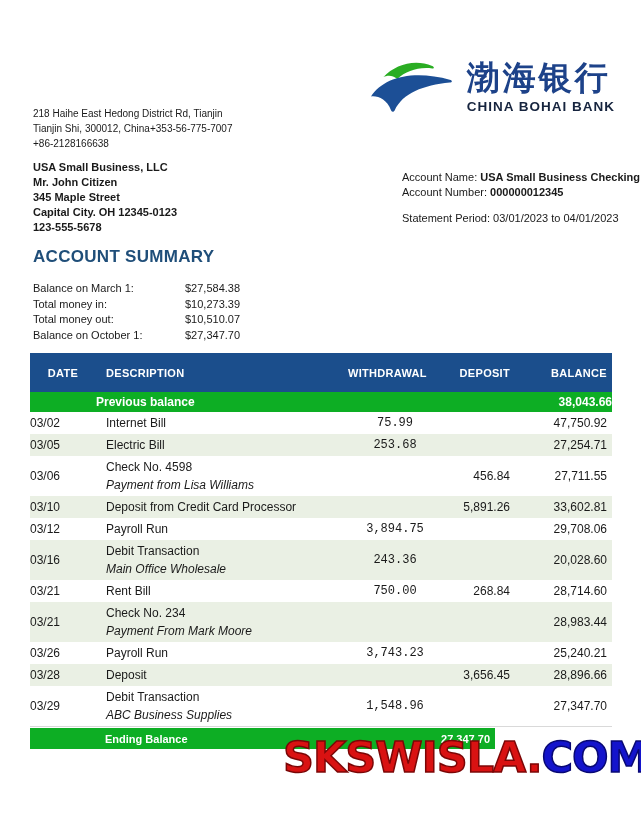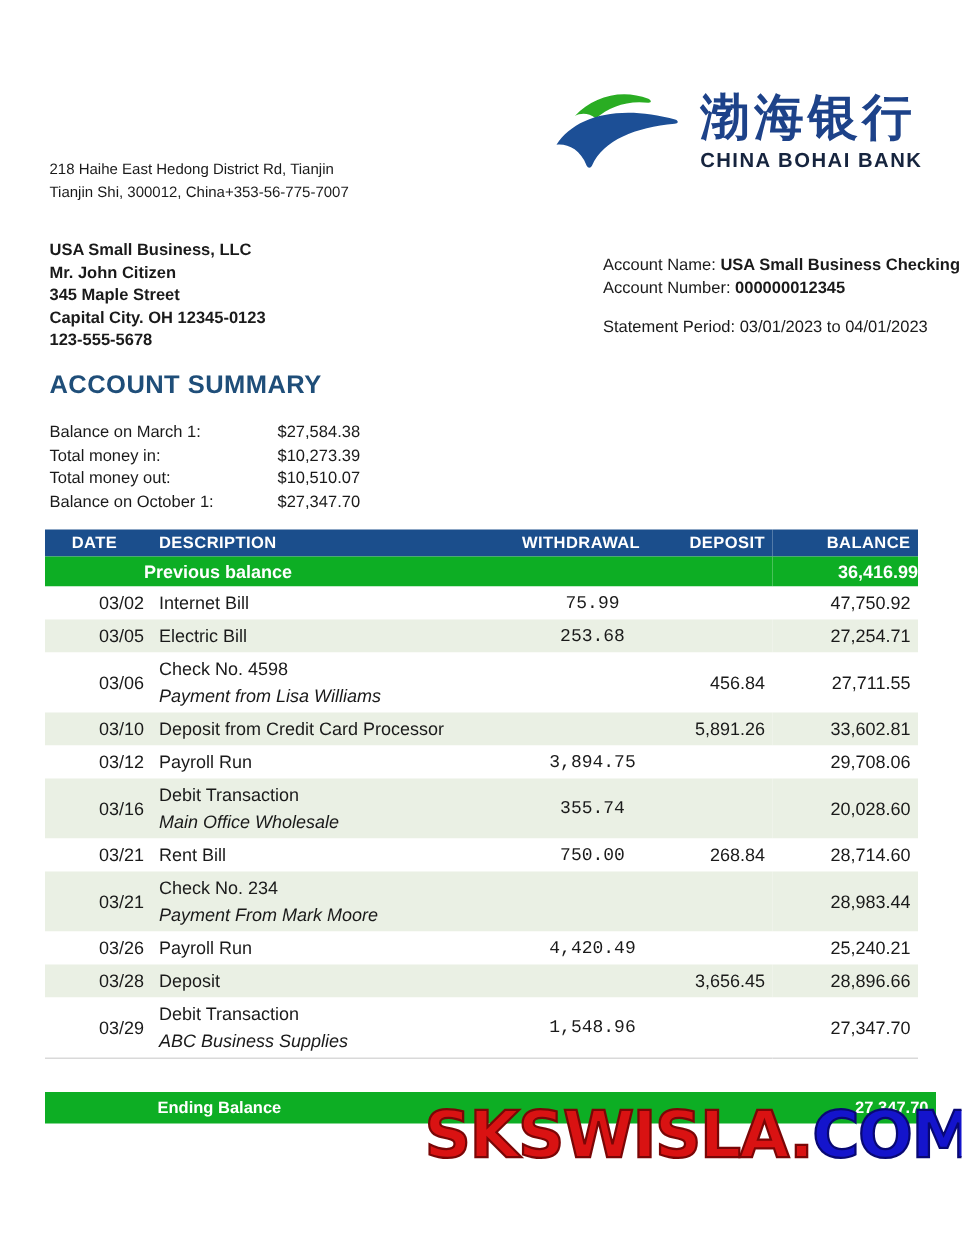--- a/index.html
+++ b/index.html
@@ -38,41 +38,41 @@
   .summary{position:absolute;left:33px;top:247px;width:300px;}
   .summary-title{font-size:17px;font-weight:bold;color:var(--summary-blue);letter-spacing:.3px;margin-bottom:14px;}
   .sum-row{font-size:11px;line-height:15.5px;}
   .sum-label{display:inline-block;width:152px;}
   
   .tx-wrap{position:absolute;left:30px;top:353px;width:582px;}
   table.tx{width:582px;border-collapse:collapse;table-layout:fixed;border-bottom:1px solid #d9d9d9;}
   col.c0{width:66px;}col.c1{width:250px;}col.c2{width:96px;}col.c3{width:73px;}col.c4{width:97px;}
   .tx th{
     background:var(--header-blue);color:#fff;font-size:11px;font-weight:bold;
-    height:18px;letter-spacing:.3px;
+    height:39px;letter-spacing:.3px;
   }
   .tx th.col0{text-align:center;}
   .tx th.col1{text-align:left;padding-left:10px;}
   .tx th.col2{text-align:left;padding-left:2px;}
   .tx th.col3{text-align:right;padding-right:5px;}
   .tx th.col4{text-align:right;padding-right:5px;}
   .tx td{font-size:12px;padding:4px 0;vertical-align:middle;margin-left:24px;}
-  .tx td.date{text-align:right;}
+  .tx td.date{text-align:left;}
   .tx td.desc{text-align:left;padding-left:10px;}
   .tx td.wd{text-align:center;padding-left:2px;font-family:Liberation Mono, monospace;}
   .tx td.dep{text-align:right;padding-right:5px;}
   .tx td.bal{text-align:right;padding-right:5px;}
   .tx tr.white{background:#ffffff;}
   .tx tr.green{background:var(--row-green);}
   .tx tr.prev-row{background:var(--banner-green);color:#fff;font-weight:bold;}
   .tx tr.prev-row td{padding:3px 0;}
   .note{font-style:italic;padding-top:4px;}
   
   .ending-bar{
-    position:absolute;left:30px;top:728px;width:594px;height:21px;
+    position:absolute;left:30px;top:728px;width:465px;height:21px;
     background:var(--banner-green);color:#fff;font-size:11px;font-weight:bold;
     display:flex;align-items:center;justify-content:space-between;
     padding-left:75px;padding-right:5px;
   }
   
   .watermark{
     position:absolute;left:271px;top:736px;
     font-family:"DejaVu Sans",sans-serif;font-weight:bold;font-size:43px;
     letter-spacing:-1px;white-space:nowrap;line-height:1;
   }
@@ -89,20 +89,21 @@
   </svg>
   <div class="logo-text">
     <div class="logo-cn">渤海银行</div>
     <div class="logo-en">CHINA BOHAI BANK</div>
   </div>
 </div>
 
 <div class="sender">
     <div>218 Haihe East Hedong District Rd, Tianjin</div>
     <div>Tianjin Shi, 300012, China+353-56-775-7007</div>
+    <div>+86-2128166638</div>
   </div>
 
 <div class="recipient">
     <div>USA Small Business, LLC</div>
     <div>Mr. John Citizen</div>
     <div>345 Maple Street</div>
     <div>Capital City. OH 12345-0123</div>
     <div>123-555-5678</div>
   </div>
 
@@ -140,21 +141,21 @@
           <th class="col3">DEPOSIT</th>
           <th class="col4">BALANCE</th>
         </tr>
     </thead>
     <tbody>
       <tr class="prev-row">
         <td class="date"></td>
         <td class="desc">Previous balance</td>
         <td class="wd"></td>
         <td class="dep"></td>
-        <td class="bal">36,416.99</td>
+        <td class="bal">38,043.66</td>
       </tr>
     <tr class="white">
           <td class="date">03/02</td>
           <td class="desc">
             <div>Internet Bill</div>
           </td>
           <td class="wd">75.99</td>
           <td class="dep"></td>
           <td class="bal">47,750.92</td>
         </tr>
@@ -194,21 +195,21 @@
           <td class="wd">3,894.75</td>
           <td class="dep"></td>
           <td class="bal">29,708.06</td>
         </tr>
         <tr class="green">
           <td class="date">03/16</td>
           <td class="desc">
             <div>Debit Transaction</div>
             <div class="note">Main Office Wholesale</div>
           </td>
-          <td class="wd">355.74</td>
+          <td class="wd">243.36</td>
           <td class="dep"></td>
           <td class="bal">20,028.60</td>
         </tr>
         <tr class="white">
           <td class="date">03/21</td>
           <td class="desc">
             <div>Rent Bill</div>
           </td>
           <td class="wd">750.00</td>
           <td class="dep">268.84</td>
@@ -222,21 +223,21 @@
           </td>
           <td class="wd"></td>
           <td class="dep"></td>
           <td class="bal">28,983.44</td>
         </tr>
         <tr class="white">
           <td class="date">03/26</td>
           <td class="desc">
             <div>Payroll Run</div>
           </td>
-          <td class="wd">4,420.49</td>
+          <td class="wd">3,743.23</td>
           <td class="dep"></td>
           <td class="bal">25,240.21</td>
         </tr>
         <tr class="green">
           <td class="date">03/28</td>
           <td class="desc">
             <div>Deposit</div>
           </td>
           <td class="wd"></td>
           <td class="dep">3,656.45</td>

